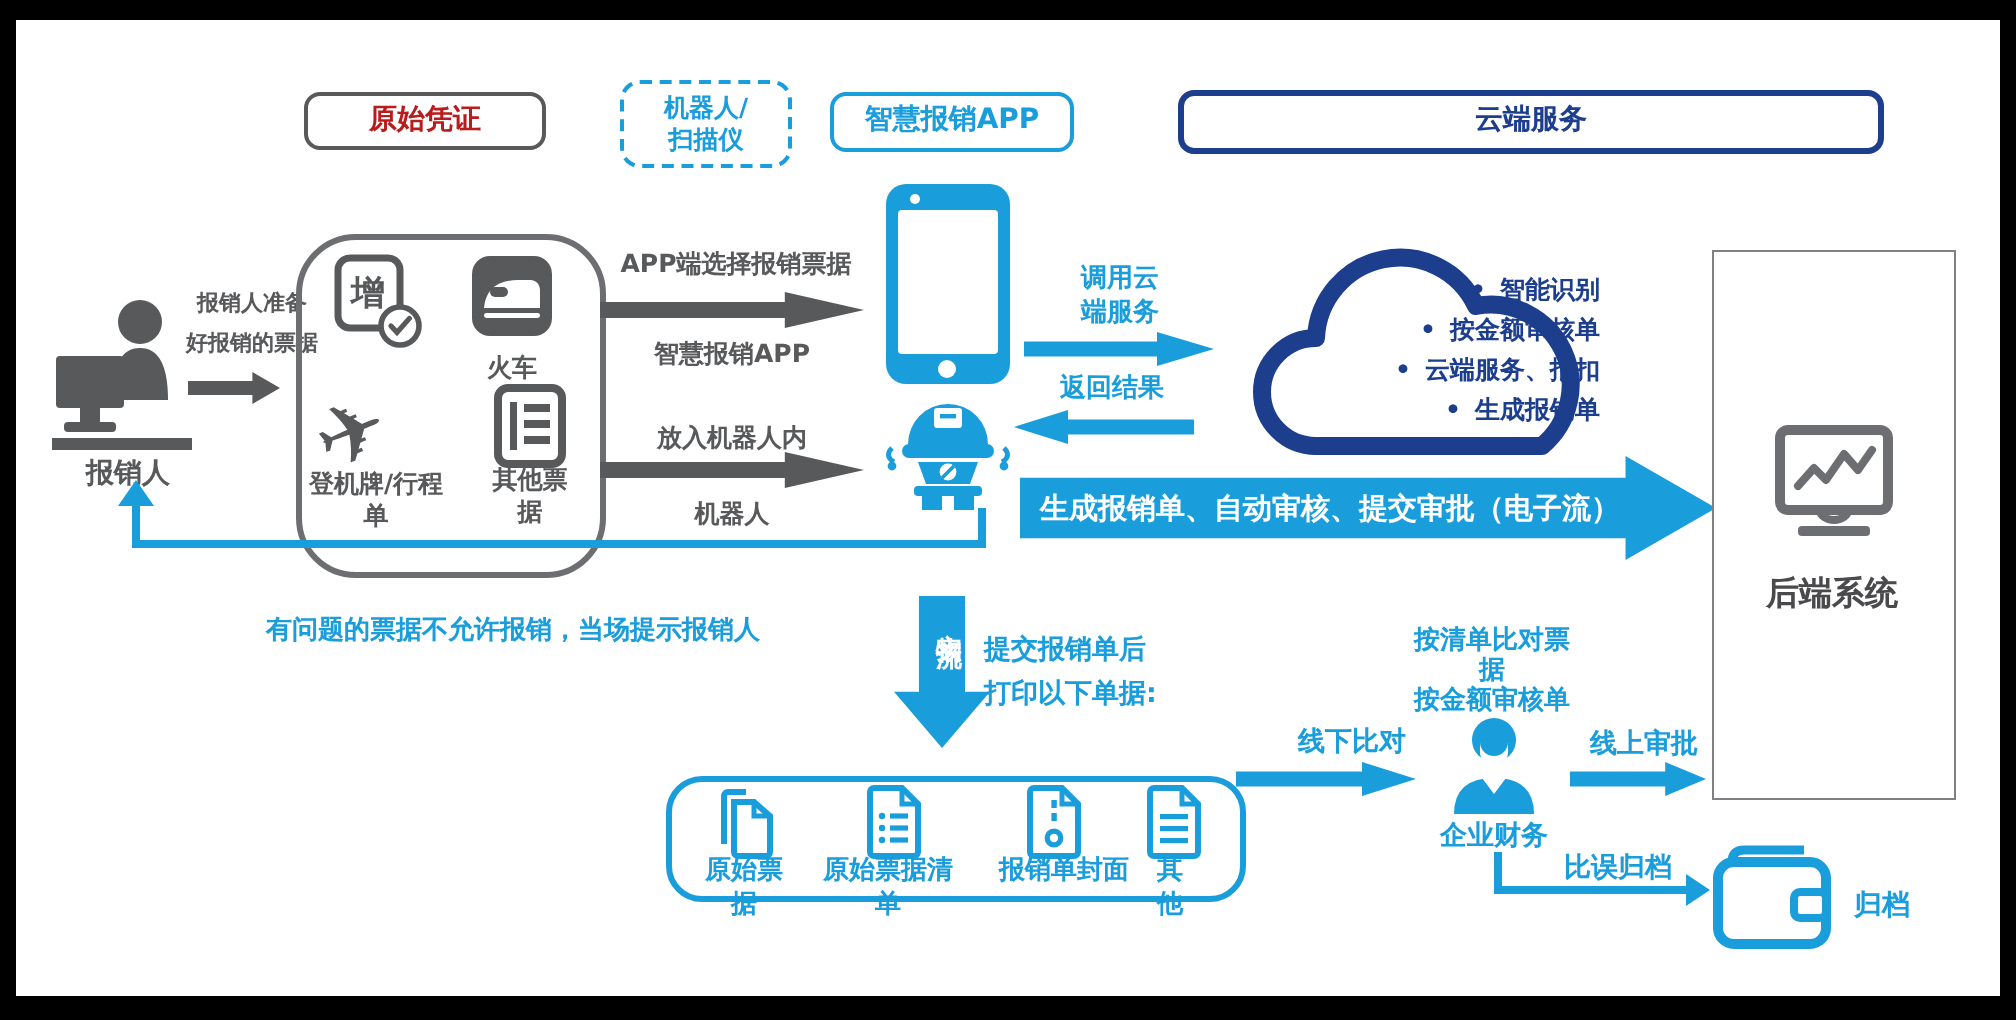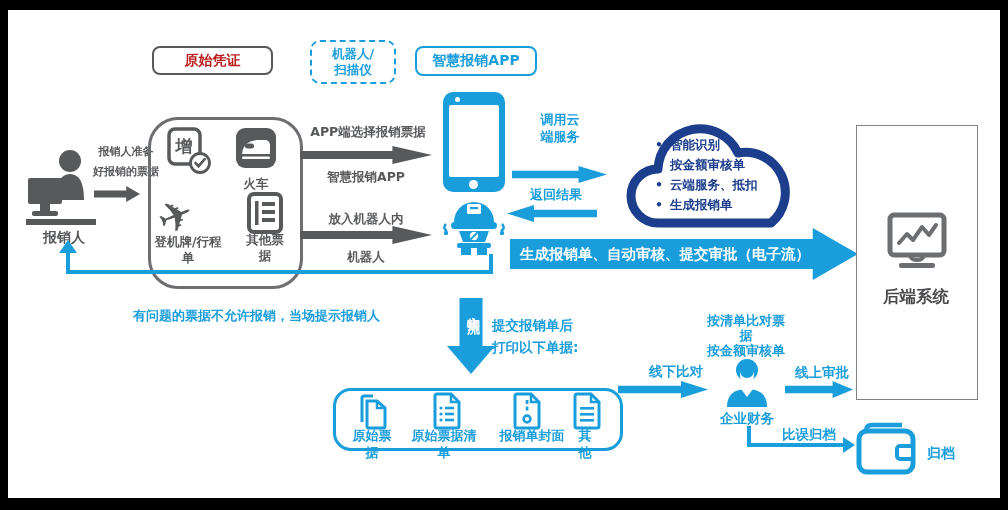--- a/index.html
+++ b/index.html
@@ -20,36 +20,37 @@
   .big-arrow span{color:#fff;font-weight:bold;font-size:14.5px;padding-right:38px;text-align:center;}
   .down-arrow{position:absolute;background:#1a9ddb;
        clip-path:polygon(26% 0,74% 0,74% 63%,100% 63%,50% 100%,0 63%,26% 63%);}
   .vtext{position:absolute;writing-mode:vertical-rl;text-orientation:upright;color:#fff;
        font-weight:bold;font-size:13px;letter-spacing:2px;}
   .line{position:absolute;background:#1a9ddb;}
   .tri-up{position:absolute;width:0;height:0;border-left:9px solid transparent;
        border-right:9px solid transparent;border-bottom:13px solid #1a9ddb;}
   .tri-right{position:absolute;width:0;height:0;border-top:8px solid transparent;
        border-bottom:8px solid transparent;border-left:12px solid #1a9ddb;}
-  .cloud-bullets{position:absolute;margin:0;padding:0;list-style:none;}
+  .cloud-bullets{position:absolute;margin:0;padding:0;list-style:none;text-align:right;}
   .cloud-bullets li{font-size:12.5px;font-weight:bold;color:#1c3e8c;margin-bottom:3px;white-space:nowrap;}
   .cloud-bullets li:before{content:"•";margin-right:7px;}
   .accent{color:#1a9ddb;}
   .grayt{color:#58595b;}
 </style>
 </head>
 <body>
 
 <div id="stage">
   <div id="canvas"></div>
 
   <div class="hdr" style="left:152px;top:46px;width:117px;height:25px;border:2.5px solid #58595b;font-size:14px;color:#b91c1c;">原始凭证</div>
   <div class="hdr" style="left:310px;top:40px;width:82px;height:40px;border:2.5px dashed #1a9ddb;font-size:12.5px;color:#1a9ddb;border-radius:10px;">机器人/
 扫描仪</div>
   <div class="hdr" style="left:415px;top:46px;width:118px;height:26px;border:2.5px solid #1a9ddb;font-size:14px;color:#1a9ddb;">智慧报销APP</div>
+  <div class="hdr" style="left:589px;top:45px;width:347px;height:26px;border:3px solid #1c3e8c;font-size:14px;color:#1c3e8c;">云端服务</div>
 
   <svg class="abs" style="left:26px;top:148px;" width="70" height="80" viewBox="0 0 70 80">
     <circle cx="44" cy="13" r="11" fill="#58595b"></circle>
     <path d="M30 52 Q30 26 44 26 Q58 26 58 52 Z" fill="#58595b"></path>
     <path d="M40 30 Q28 34 30 44 L38 46 Z" fill="#58595b"></path>
     <rect x="2" y="30" width="34" height="26" rx="2" fill="#58595b"></rect>
     <rect x="14" y="56" width="10" height="7" fill="#58595b"></rect>
     <rect x="6" y="63" width="26" height="5" rx="2" fill="#58595b"></rect>
     <rect x="0" y="71" width="70" height="6" fill="#58595b"></rect>
   </svg>
@@ -119,21 +120,21 @@
     <rect x="20" y="46" width="34" height="5" rx="2" fill="#1a9ddb"></rect>
     <rect x="24" y="51" width="10" height="7" fill="#1a9ddb"></rect>
     <rect x="40" y="51" width="10" height="7" fill="#1a9ddb"></rect>
   </svg>
 
   <div class="line" style="left:489px;top:254px;width:4px;height:18px;"></div>
   <div class="line" style="left:66px;top:270px;width:427px;height:4px;"></div>
   <div class="line" style="left:66px;top:252px;width:4px;height:20px;"></div>
   <div class="tri-up" style="left:59px;top:240px;"></div>
 
-  <div class="lbl accent" style="left:524px;top:112px;width:72px;font-size:13px;">调用云
+  <div class="lbl accent" style="left:524px;top:132px;width:72px;font-size:13px;">调用云
 端服务</div>
   <div class="arrow r blue-a" style="left:512px;top:166px;width:95px;height:17px;"></div>
   <div class="lbl accent" style="left:518px;top:187px;width:76px;font-size:13px;">返回结果</div>
   <div class="arrow l blue-a" style="left:507px;top:205px;width:90px;height:17px;"></div>
 
   <svg class="abs" style="left:613px;top:98px;" width="200" height="138" viewBox="0 0 200 138">
     <path d="M45 125 A27 27 0 0 1 45 71 A42 42 0 0 1 125 55 A40 40 0 0 1 158 125 Z" fill="#fff" stroke="#1c3e8c" stroke-width="9" stroke-linejoin="round"></path>
   </svg>
   <ul class="cloud-bullets" style="left:655px;top:137px;width:145px;">
     <li>智能识别</li>

